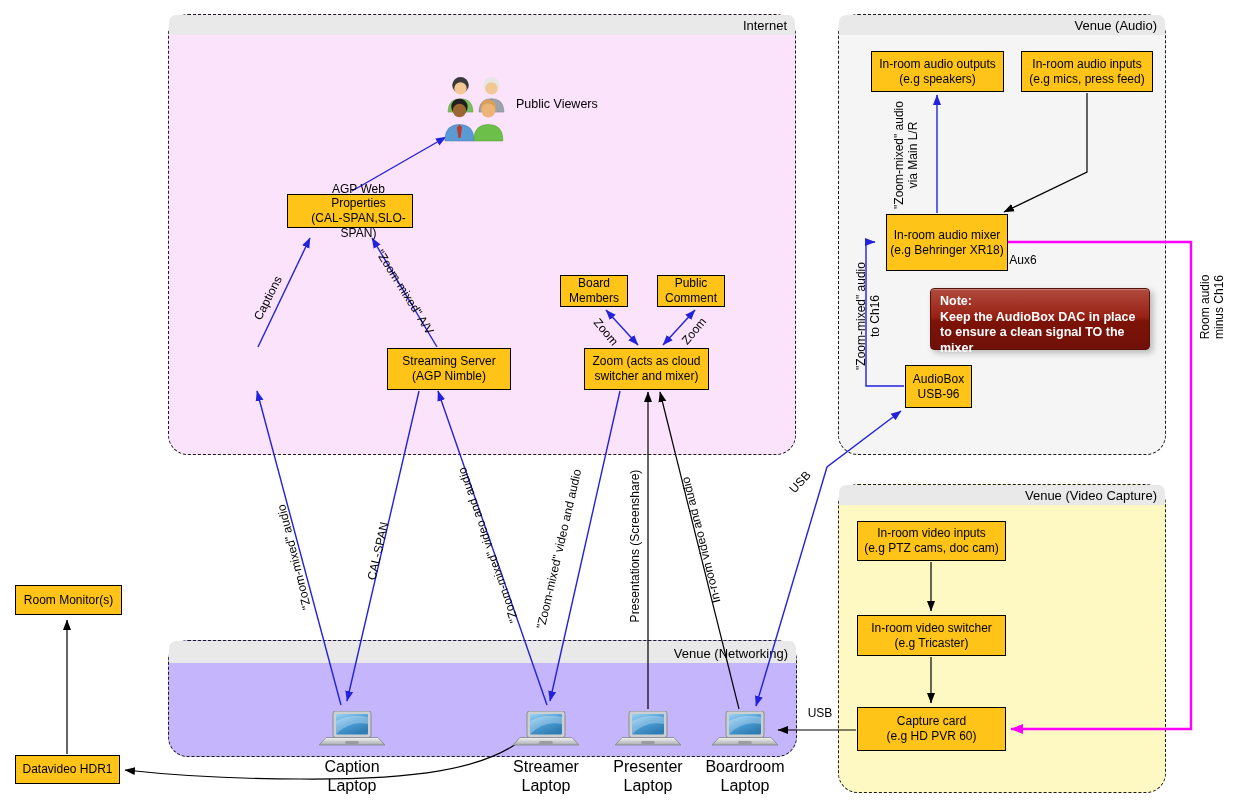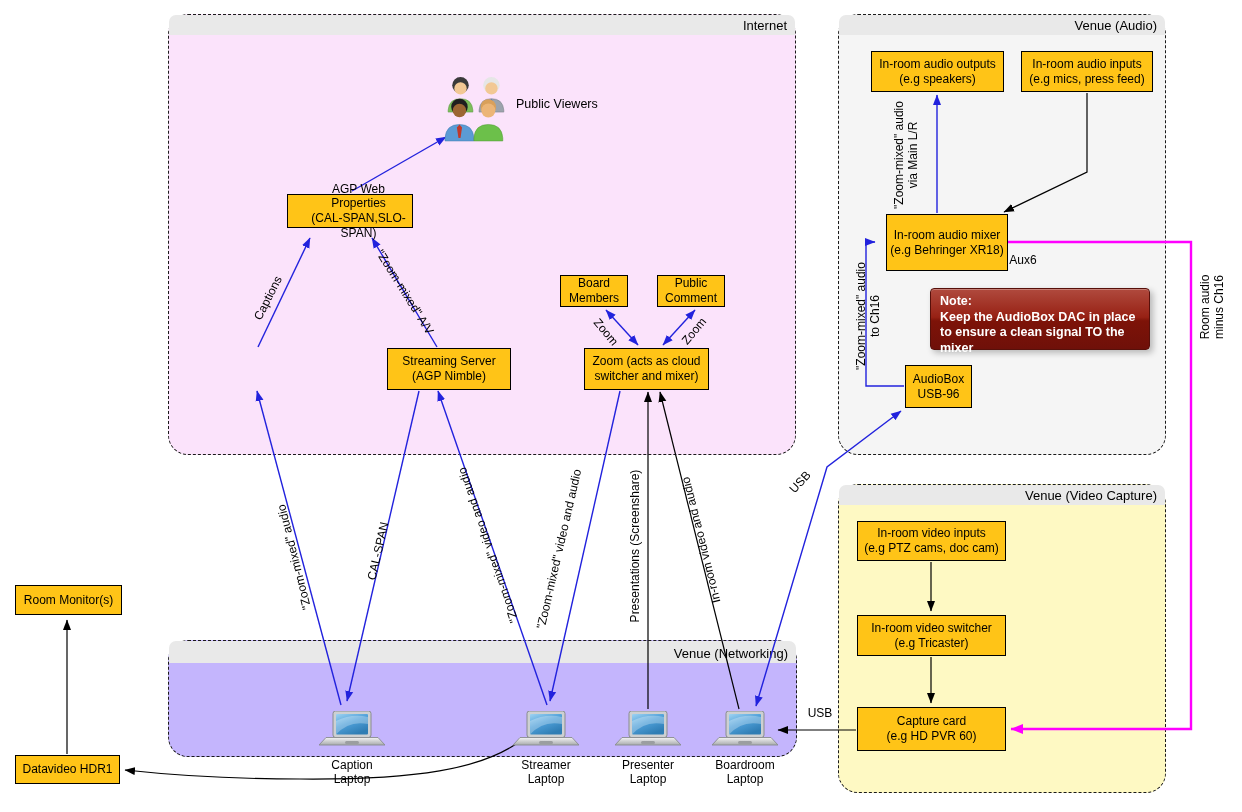--- a/index.html
+++ b/index.html
@@ -9,21 +9,21 @@
   .cband{position:absolute;left:0;right:0;top:0;height:20px;background:#e9e9e9;border-radius:7px 7px 0 0;}
   .ctitle{position:absolute;top:3px;right:8px;font-size:13px;white-space:nowrap;}
   .node{position:absolute;background:#ffc417;border:1px solid #000;box-sizing:border-box;
         display:flex;flex-direction:column;align-items:center;justify-content:center;
         font-size:12px;line-height:1.22;text-align:center;}
   .elabel{position:absolute;font-size:12px;white-space:nowrap;color:#000;}
   .elabel.two{text-align:center;line-height:1.15;}
   #edges{position:absolute;left:0;top:0;pointer-events:none;}
   .laptop{position:absolute;width:66px;}
   .lap-label{position:relative;width:120px;margin-left:-27px;margin-top:3px;
-             text-align:center;font-size:12px;line-height:1.18;}
+             text-align:center;font-size:16px;line-height:1.18;}
   .note{position:absolute;left:930px;top:288px;width:220px;height:62px;box-sizing:border-box;
         border:1px solid #57100a;border-radius:4px;padding:5px 9px;
         background:linear-gradient(180deg,#b04a3e 0%,#972114 47%,#7d1308 53%,#6f1009 100%);
         box-shadow:inset 0 1px 0 rgba(255,255,255,.3),3px 3px 6px rgba(0,0,0,.25);
         color:#fff;font-size:12.5px;font-weight:bold;line-height:1.25;}
   .people{position:absolute;left:444px;top:76px;width:66px;height:66px;}
   .pv-label{position:absolute;left:516px;top:97px;font-size:12.5px;white-space:nowrap;}
 </style>
 </head>
 <body>

